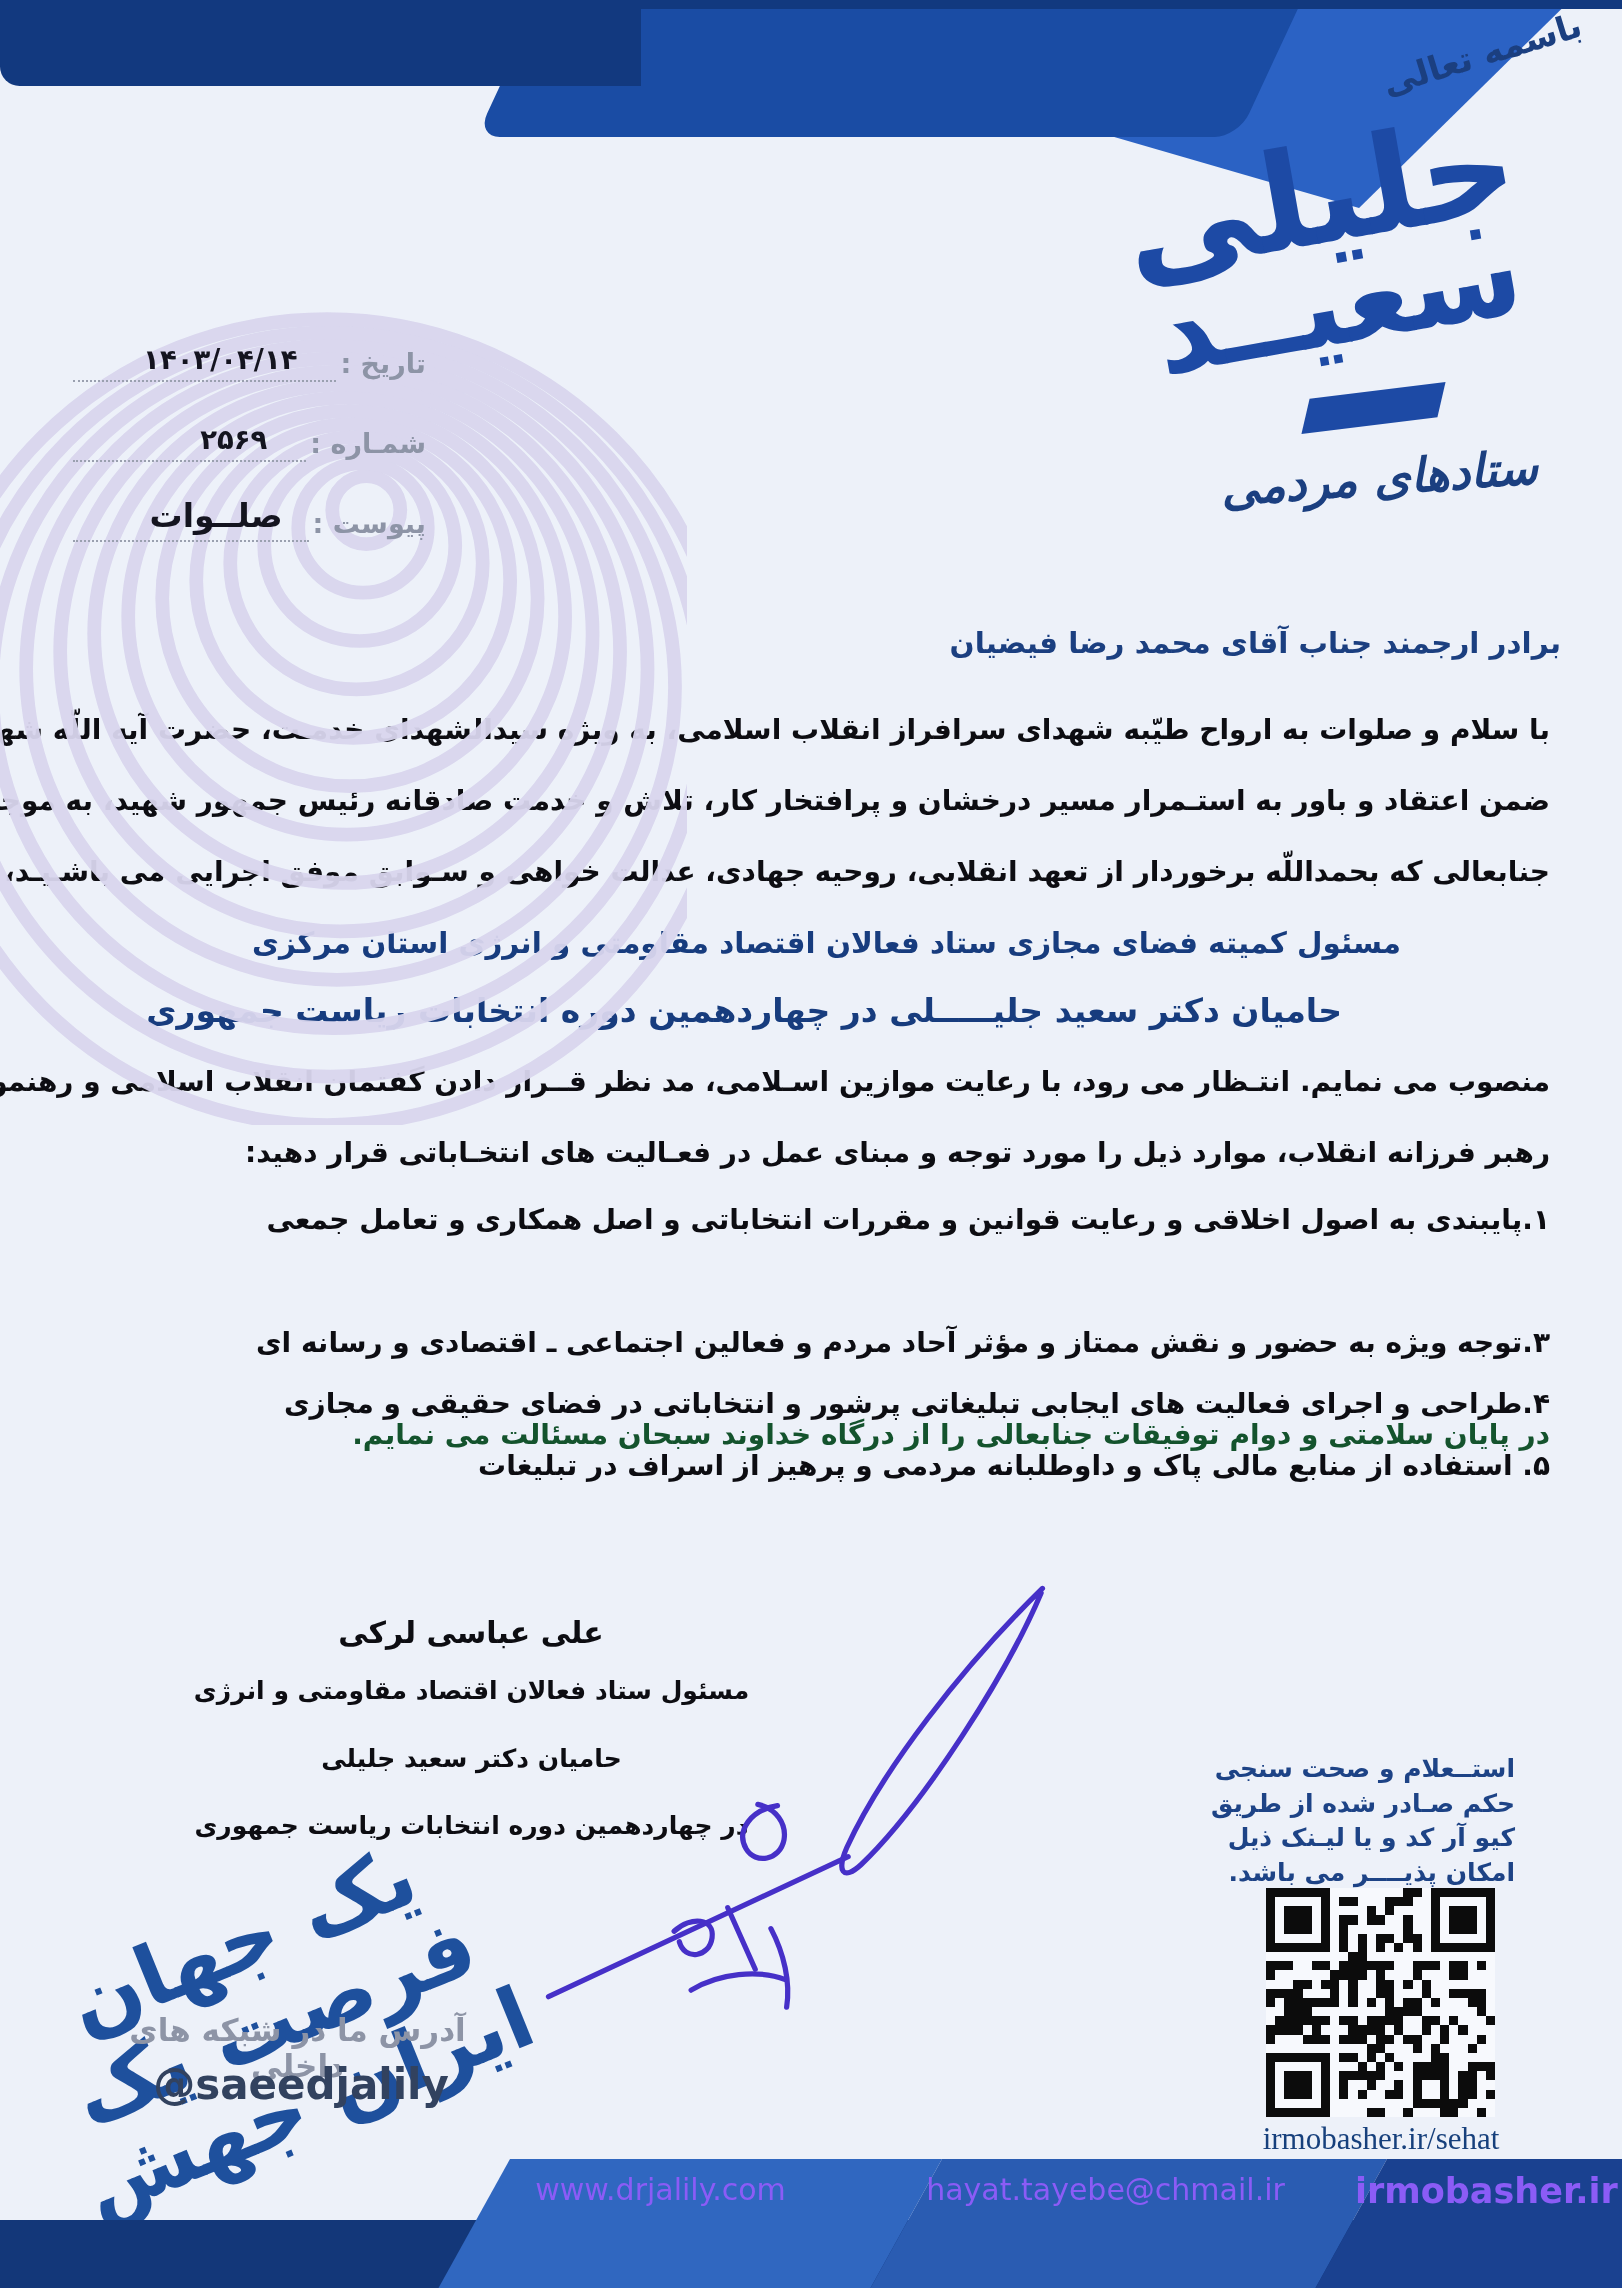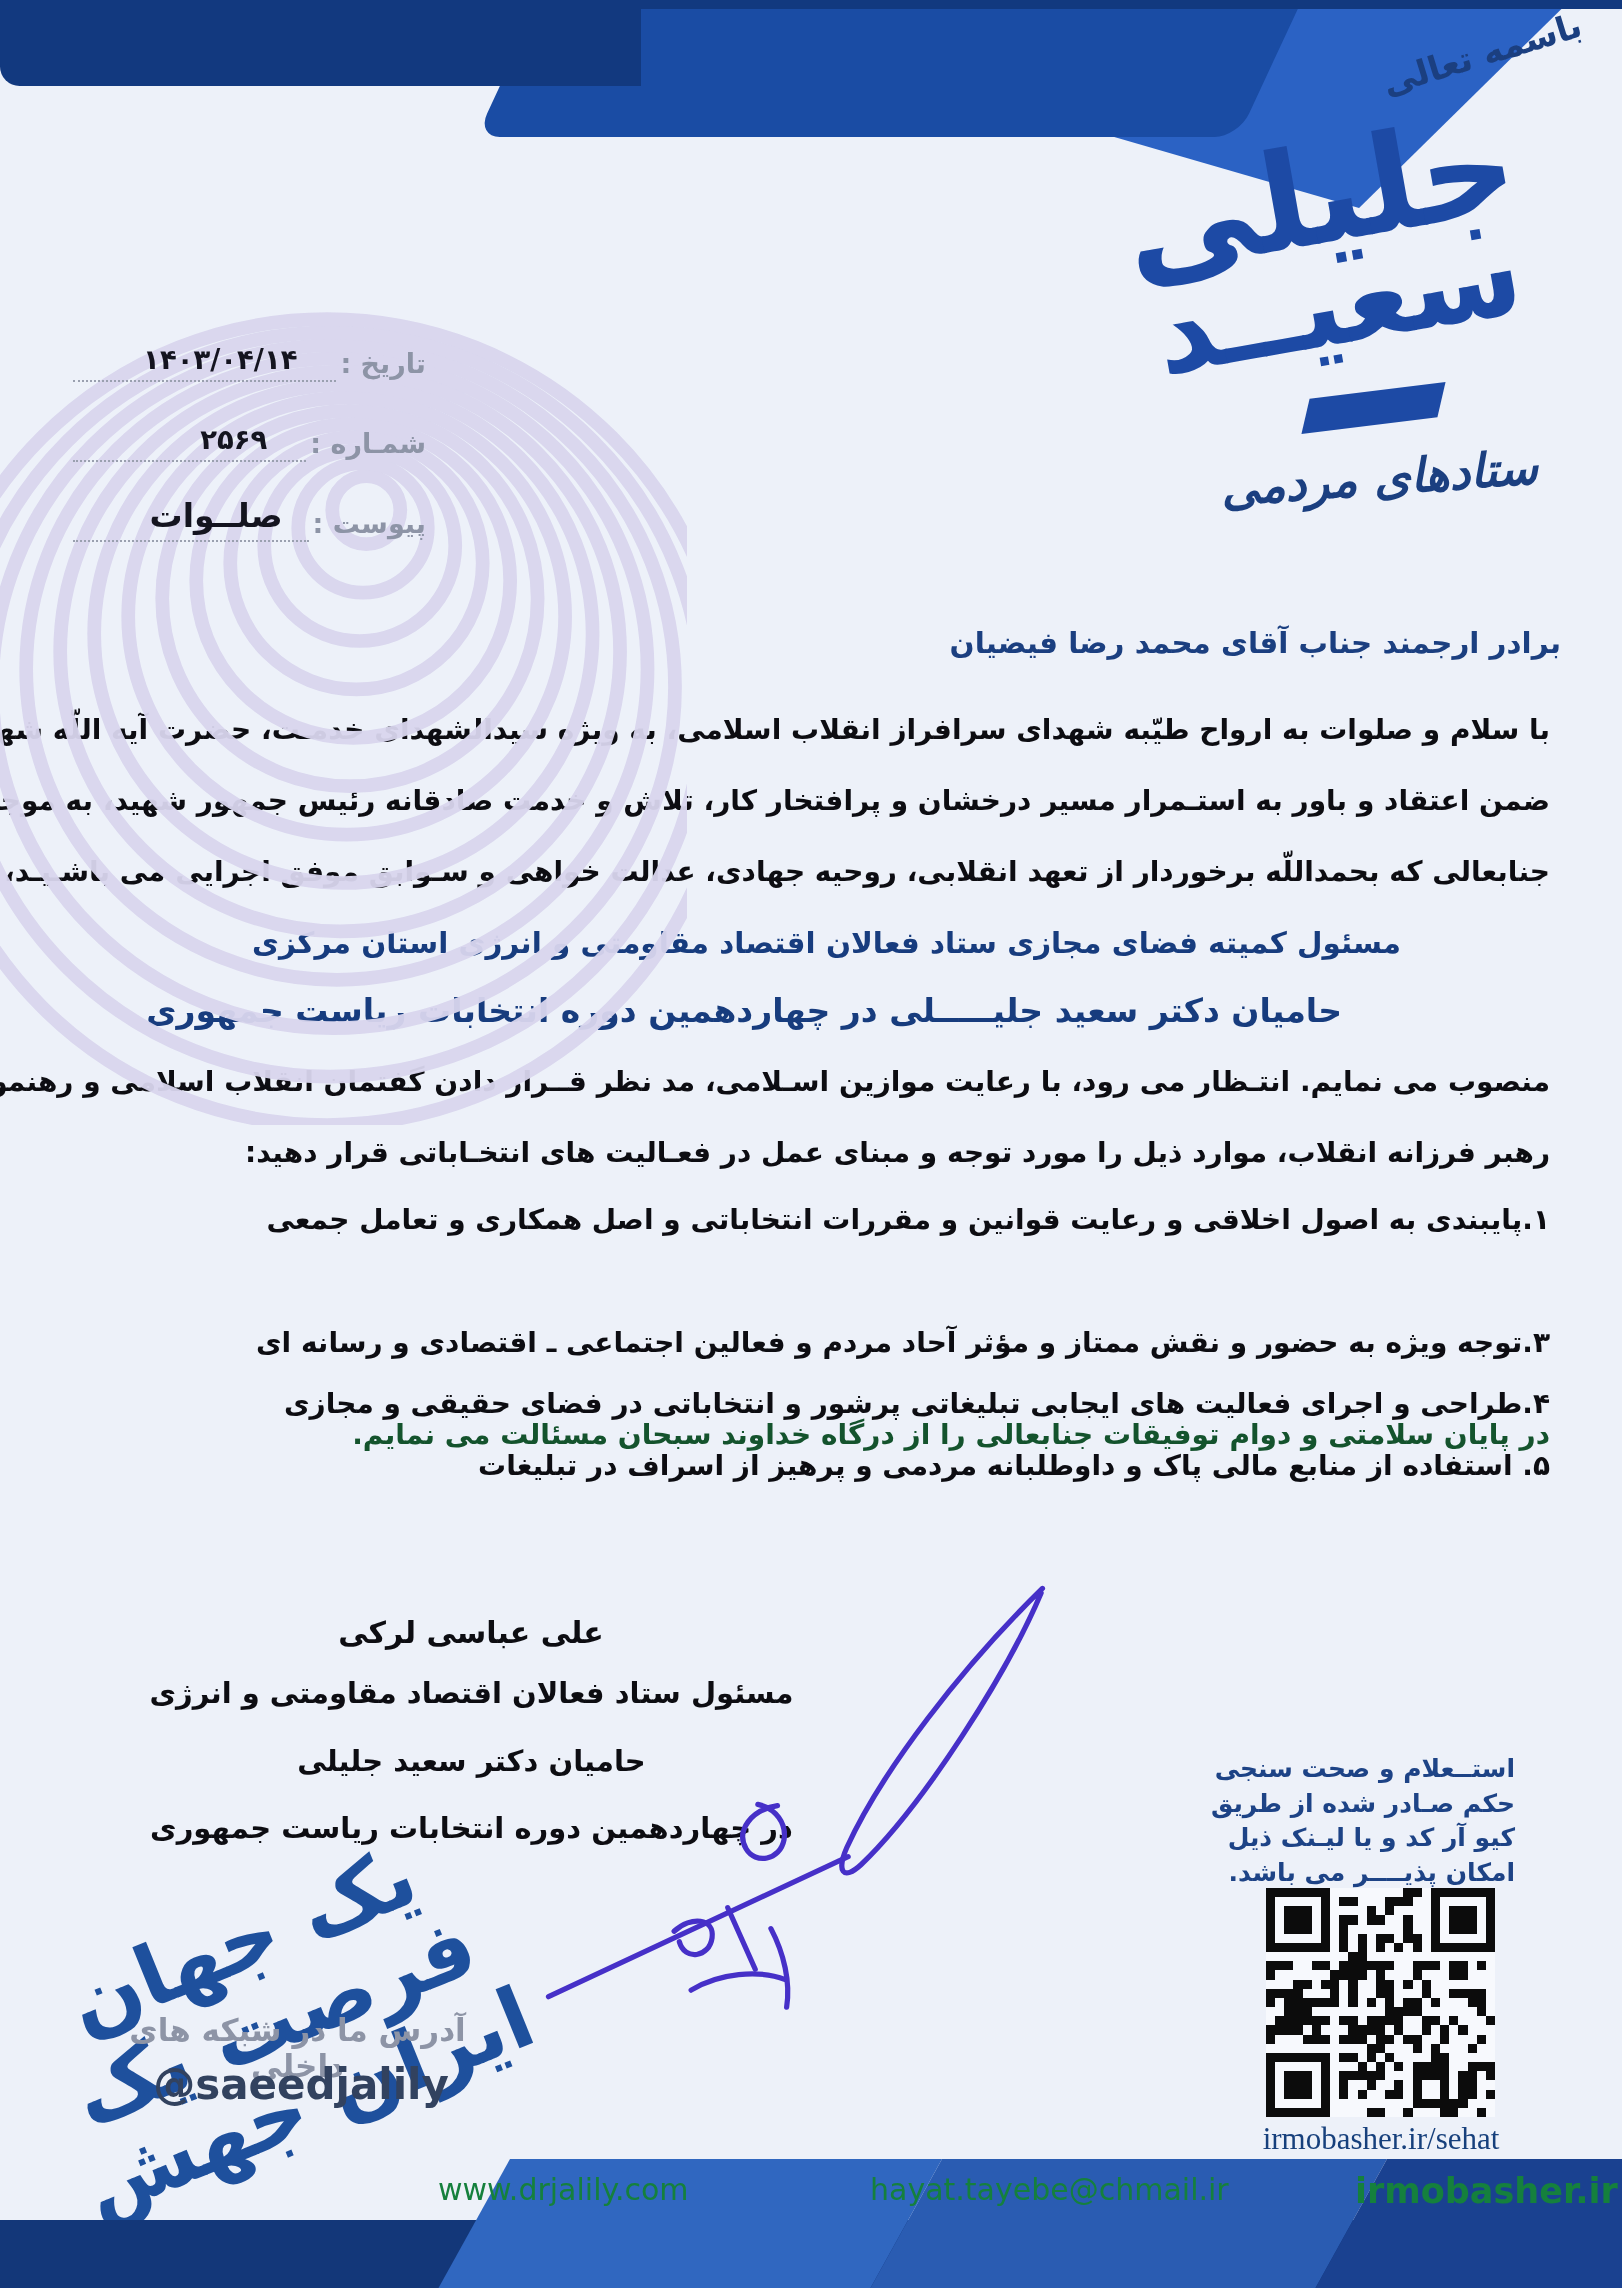--- a/index.html
+++ b/index.html
@@ -38,21 +38,21 @@
   .fa{direction:rtl;white-space:nowrap;}
   .salutation{position:absolute;right:62px;top:626px;color:#1b3f80;font-size:29.4px;font-weight:bold;}
   .bodyline{position:absolute;right:73px;color:#0d0d12;font-size:28px;font-weight:bold;}
   .title1{position:absolute;right:222px;top:926px;color:#173c7e;font-size:29.4px;font-weight:bold;}
   .title2{position:absolute;right:281px;top:991px;color:#173c7e;font-size:33px;font-weight:bold;}
   .closing{position:absolute;right:73px;top:1418px;color:#14532d;font-size:28px;font-weight:bold;}
   
   .sig-name{position:absolute;left:170px;top:1595px;width:602px;text-align:center;color:#0d0d12;
             font-size:30px;font-weight:bold;direction:rtl;margin-top:20px;}
   .sig-line{position:absolute;left:118px;width:707px;text-align:center;color:#0d0d12;
-            font-size:29px;font-weight:bold;direction:rtl;white-space:nowrap;}
+            font-size:25px;font-weight:bold;direction:rtl;white-space:nowrap;}
   .sig-svg{position:absolute;left:0;top:0;z-index:8;pointer-events:none;}
   
   .slogan{position:absolute;left:0px;top:1891px;width:550px;transform:rotate(-22deg);
           color:#1e509d;font-size:84px;font-weight:bold;line-height:1.04;text-align:center;
           direction:rtl;z-index:2;}
   .networks{position:absolute;left:85px;top:2012px;width:425px;text-align:center;color:#8d94a6;
             font-size:31px;font-weight:bold;direction:rtl;z-index:3;}
   .handle{position:absolute;left:98px;top:2060px;width:406px;text-align:center;color:#32425f;
           font-size:42px;font-weight:bold;z-index:3;}
   
@@ -61,21 +61,21 @@
   .qr{position:absolute;left:1266px;top:1888px;z-index:2;}
   .qr-link{position:absolute;left:1237px;top:2121px;width:288px;text-align:center;color:#17407c;
            font-size:31px;font-family:"Liberation Serif",serif;}
   
   .ft-band{position:absolute;left:0;top:2220px;width:1623px;height:69px;background:#133779;z-index:4;}
   .ft-seg{position:absolute;top:2159px;height:129px;transform:skewX(-29deg);
           transform-origin:top left;z-index:5;}
   .ft-web{left:510px;width:432px;background:#3067c0;}
   .ft-mail{left:942px;width:445px;background:#2a5cb2;}
   .ft-right{left:1387px;width:366px;background:#1a4190;}
-  .ft-label{position:absolute;z-index:6;color:#15803d;text-align:left;white-space:nowrap;}
+  .ft-label{position:absolute;z-index:6;color:#8b5cf6;text-align:center;white-space:nowrap;}
   .ft-web-t{left:438px;top:2172px;width:445px;font-size:30px;}
   .ft-mail-t{left:870px;top:2172px;width:471px;font-size:30px;}
   .ft-right-t{left:1355px;top:2171px;width:262px;font-size:35px;font-weight:bold;}
   .ft-white{position:absolute;left:0;top:2288px;width:1623px;height:7.2px;background:#ffffff;z-index:6;}
 </style>
 </head>
 <body>
 
 <div class="page">
 

